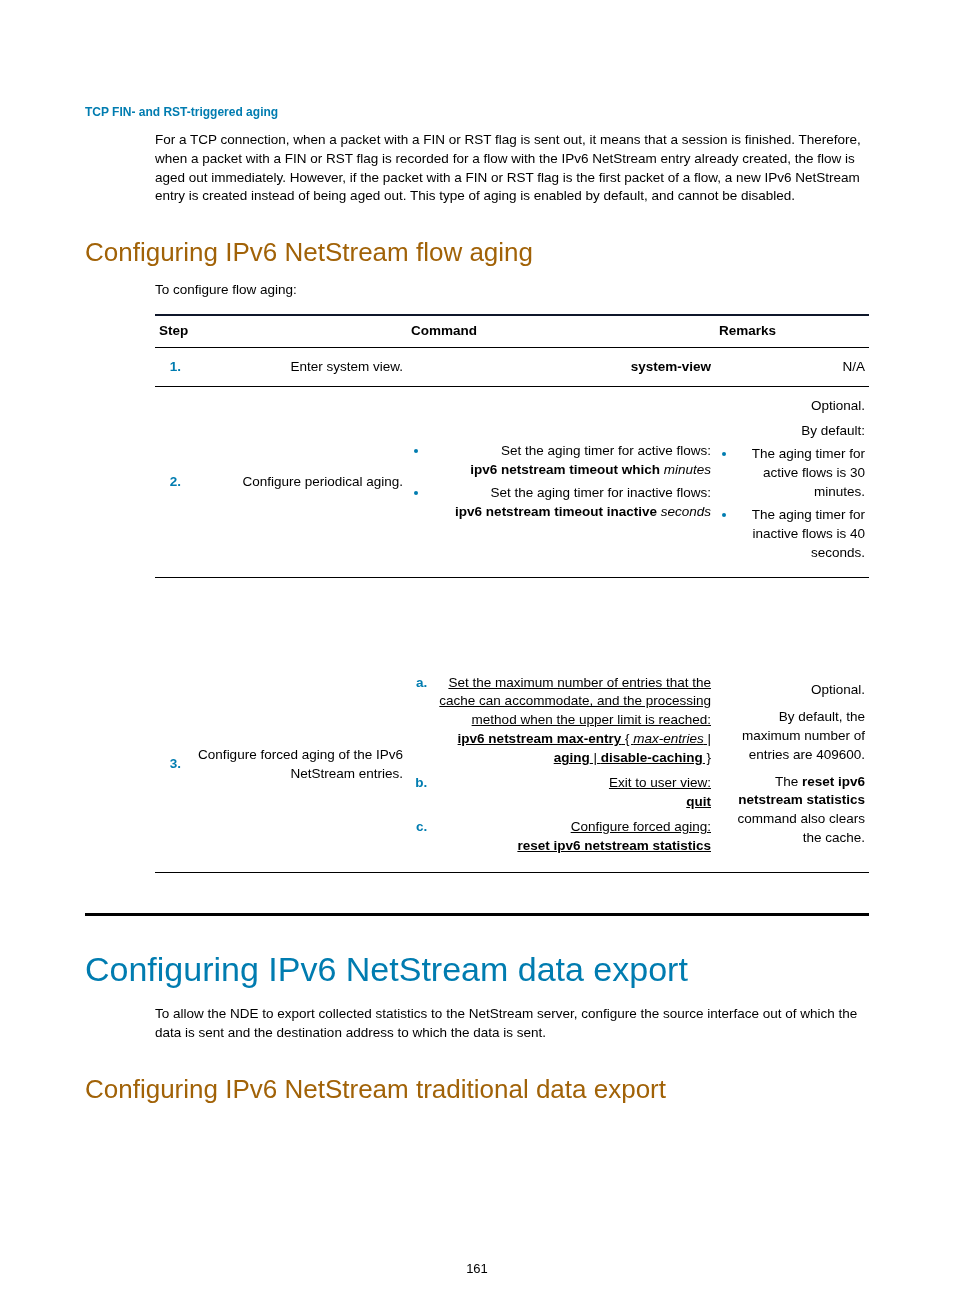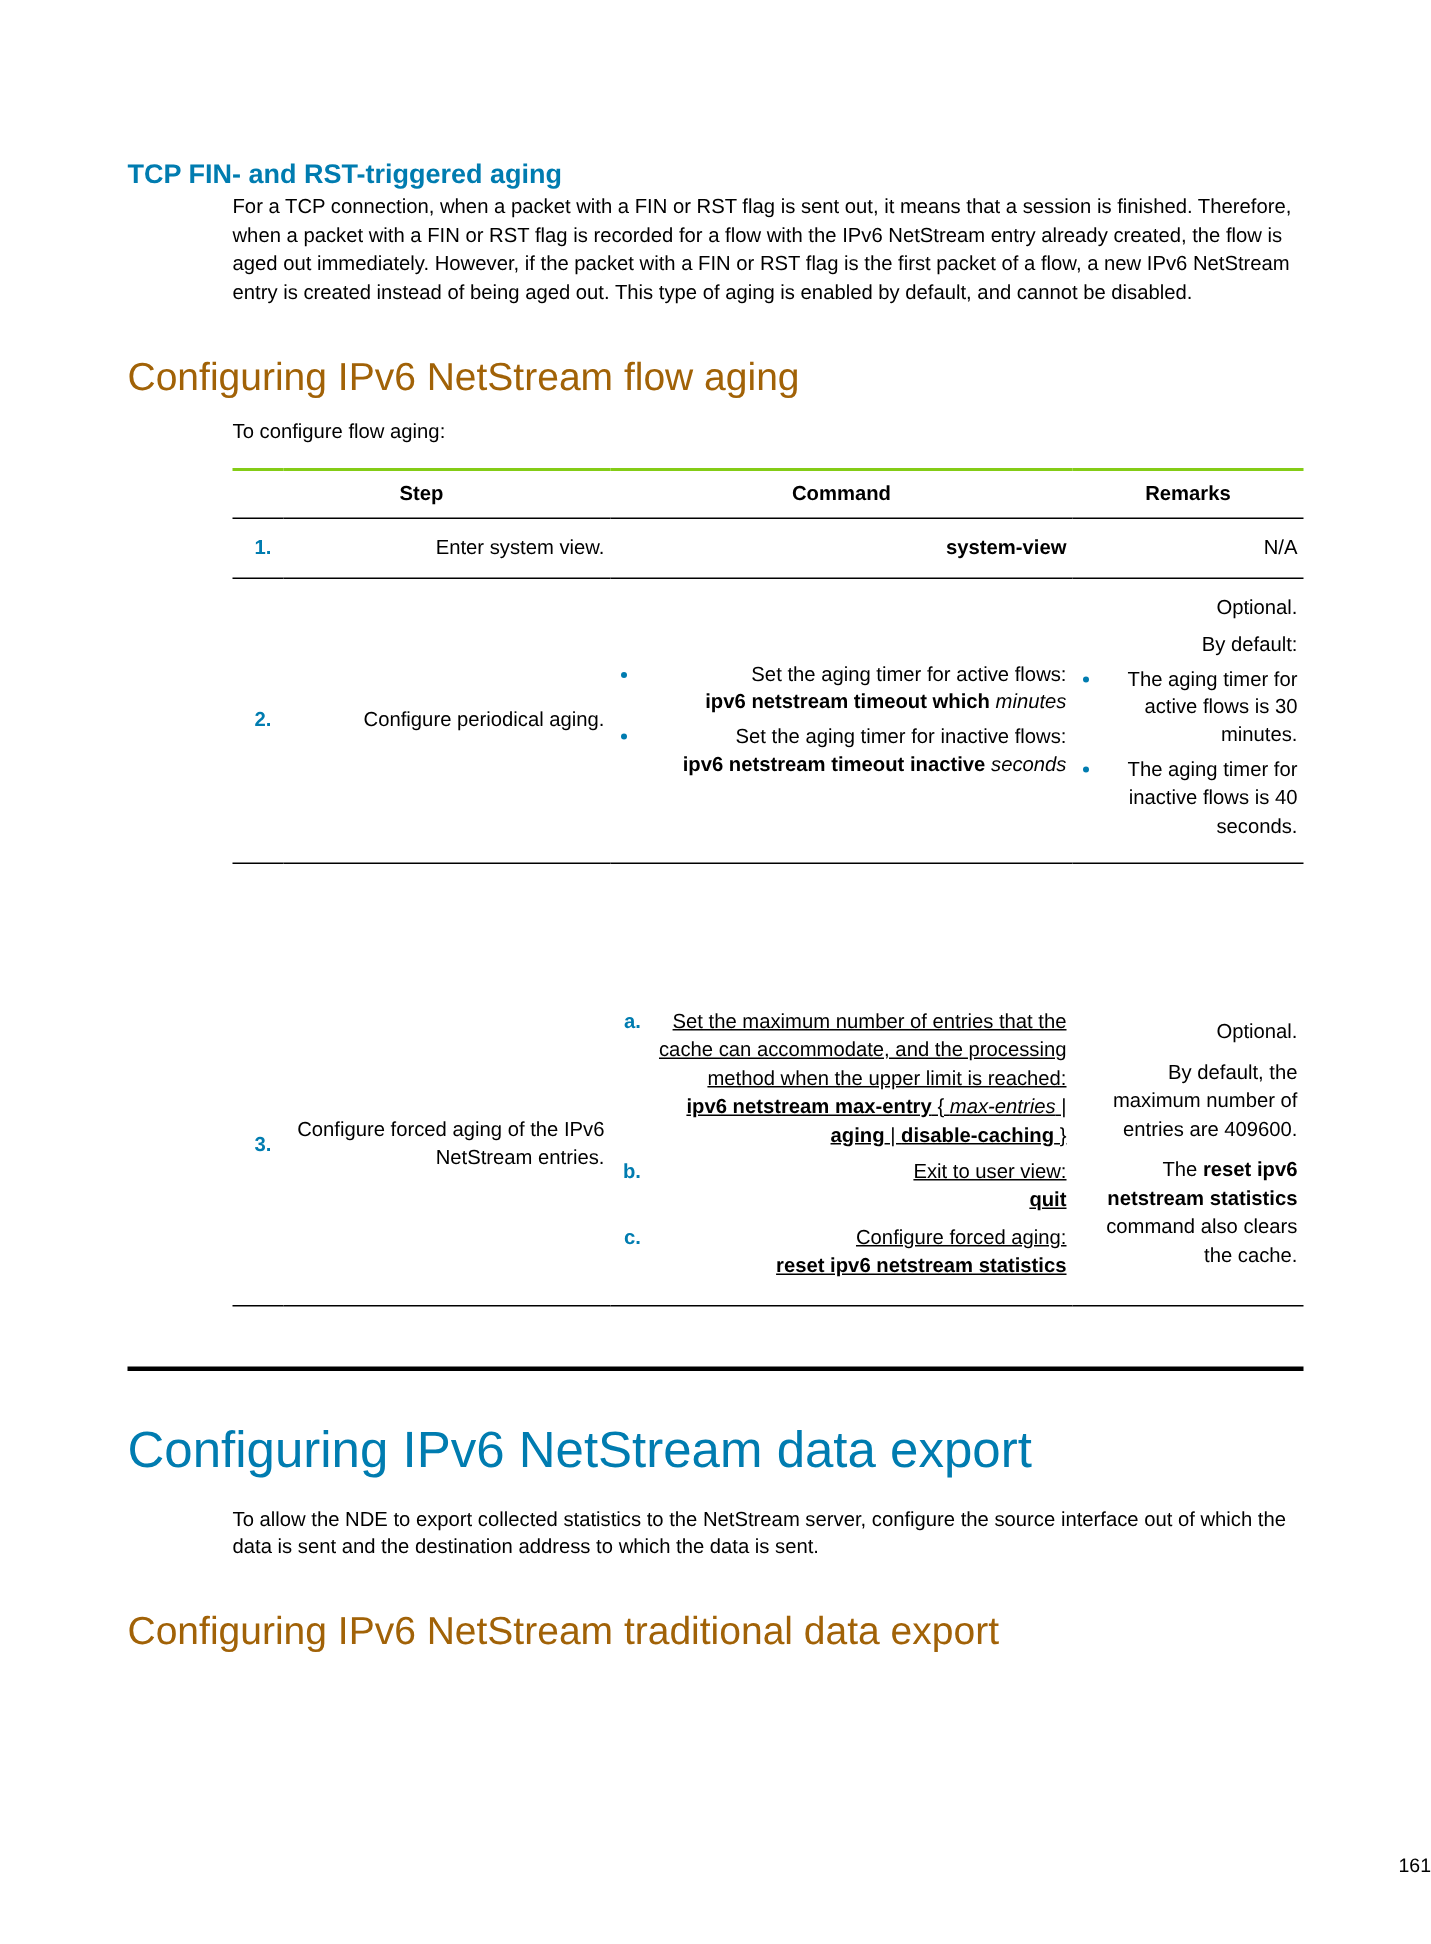--- a/index.html
+++ b/index.html
@@ -14,22 +14,22 @@
   .page {
     width: 954px;
     min-height: 1296px;
     padding: 90px 85px 40px 85px;
     box-sizing: border-box;
     position: relative;
   }
   .h4 {
     color: #007cb0;
     font-weight: bold;
-    font-size: 18px;
-    margin: 14px 0 0 0;
+    font-size: 12px;
+    margin: 14px 0 10px 0;
   }
   .body-text {
     margin-left: 70px;
     margin-bottom: 14px;
   }
   .h2 {
     color: #a16207;
     font-size: 26px;
     font-weight: normal;
     margin: 28px 0 10px 0;
@@ -46,24 +46,24 @@
     margin: 40px 0 20px 0;
   }
   table.steps {
     width: 100%;
     border-collapse: collapse;
     margin-left: 70px;
     margin-top: 10px;
     width: calc(100% - 70px);
   }
   table.steps th {
-    text-align: center;
+    text-align: left;
     font-weight: bold;
     border-bottom: 1px solid #000;
-    border-top: 2px solid #84cc16;
+    border-top: 2px solid #0f172a;
     padding: 6px 4px;
     font-size: 13.5px;
   }
   table.steps > tbody > tr > td {
     border-bottom: 1px solid #000;
     padding: 10px 4px;
     vertical-align: middle;
     font-size: 13.5px;
     text-align: right;
   }
@@ -89,24 +89,24 @@
   ol.letters > li { margin: 6px 0; text-decoration: underline; }
   ol.letters > li::marker { color: #007cb0; font-weight: bold; }
   ul.rem { list-style: disc; margin: 4px 0 0 0; padding-left: 18px; }
   ul.rem > li::marker { color: #007cb0; }
   ul.rem > li { margin: 4px 0; }
   .b { font-weight: bold; }
   .i { font-style: italic; }
   .spacer { height: 60px; }
   .page-number {
     position: absolute;
-    bottom: 43px;
+    bottom: 18px;
     width: 100%;
     left: 0;
-    text-align: right;
+    text-align: center;
     font-size: 13px;
   }
 </style>
 </head>
 <body>
 
 <div class="page">
 
   <div class="h4">TCP FIN- and RST-triggered aging</div>
 

